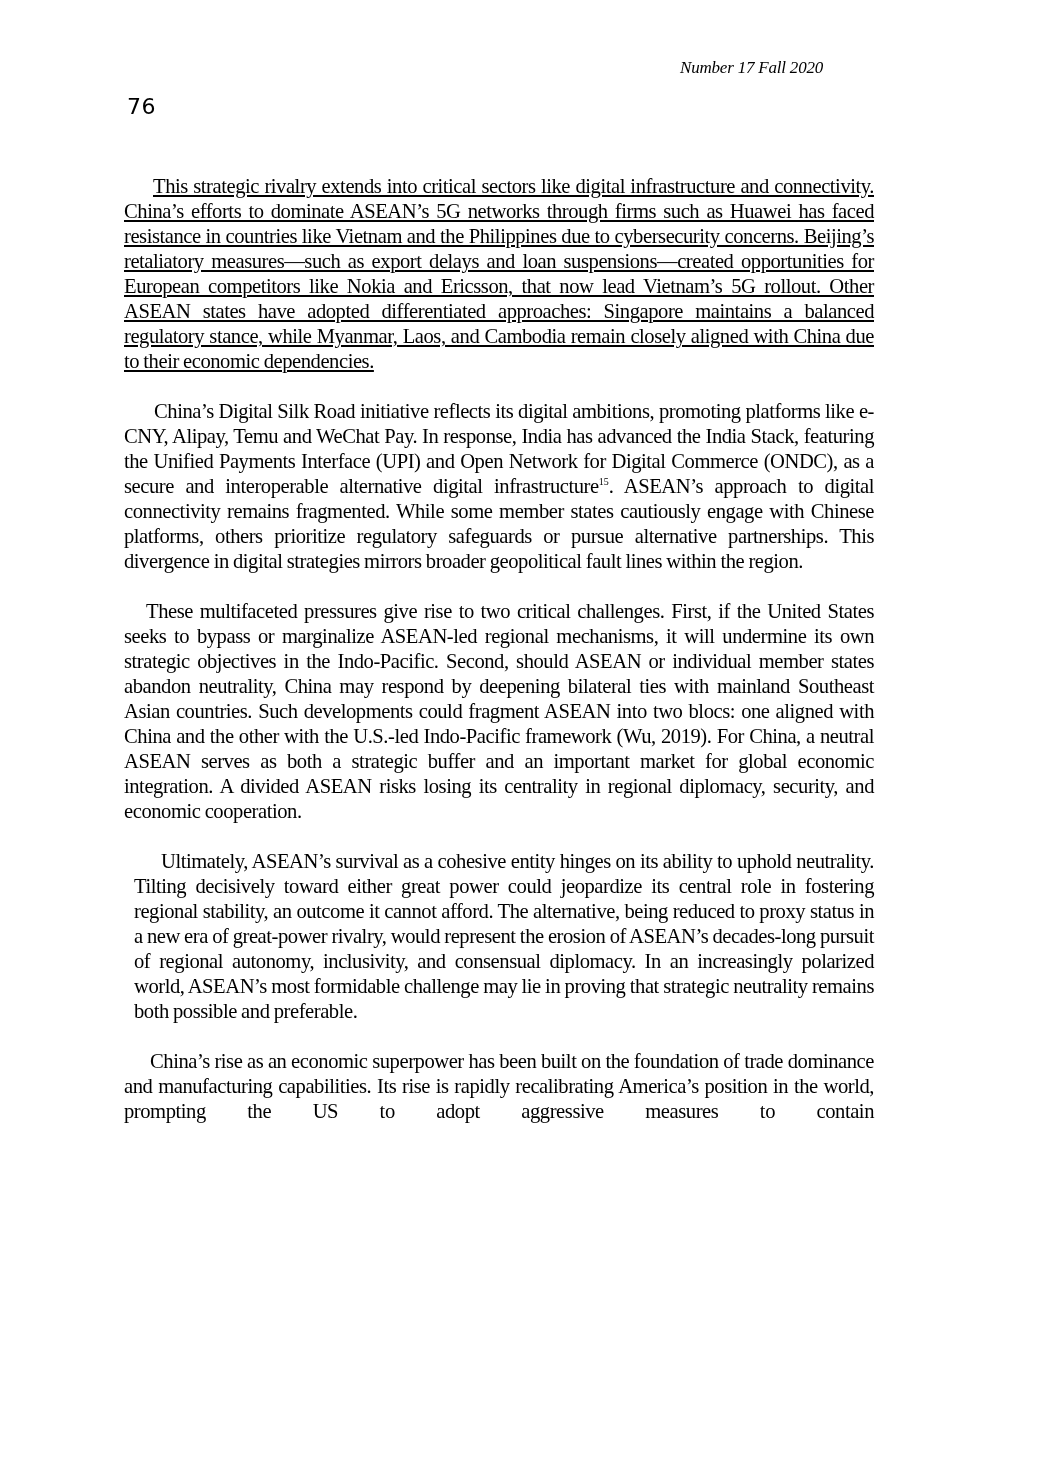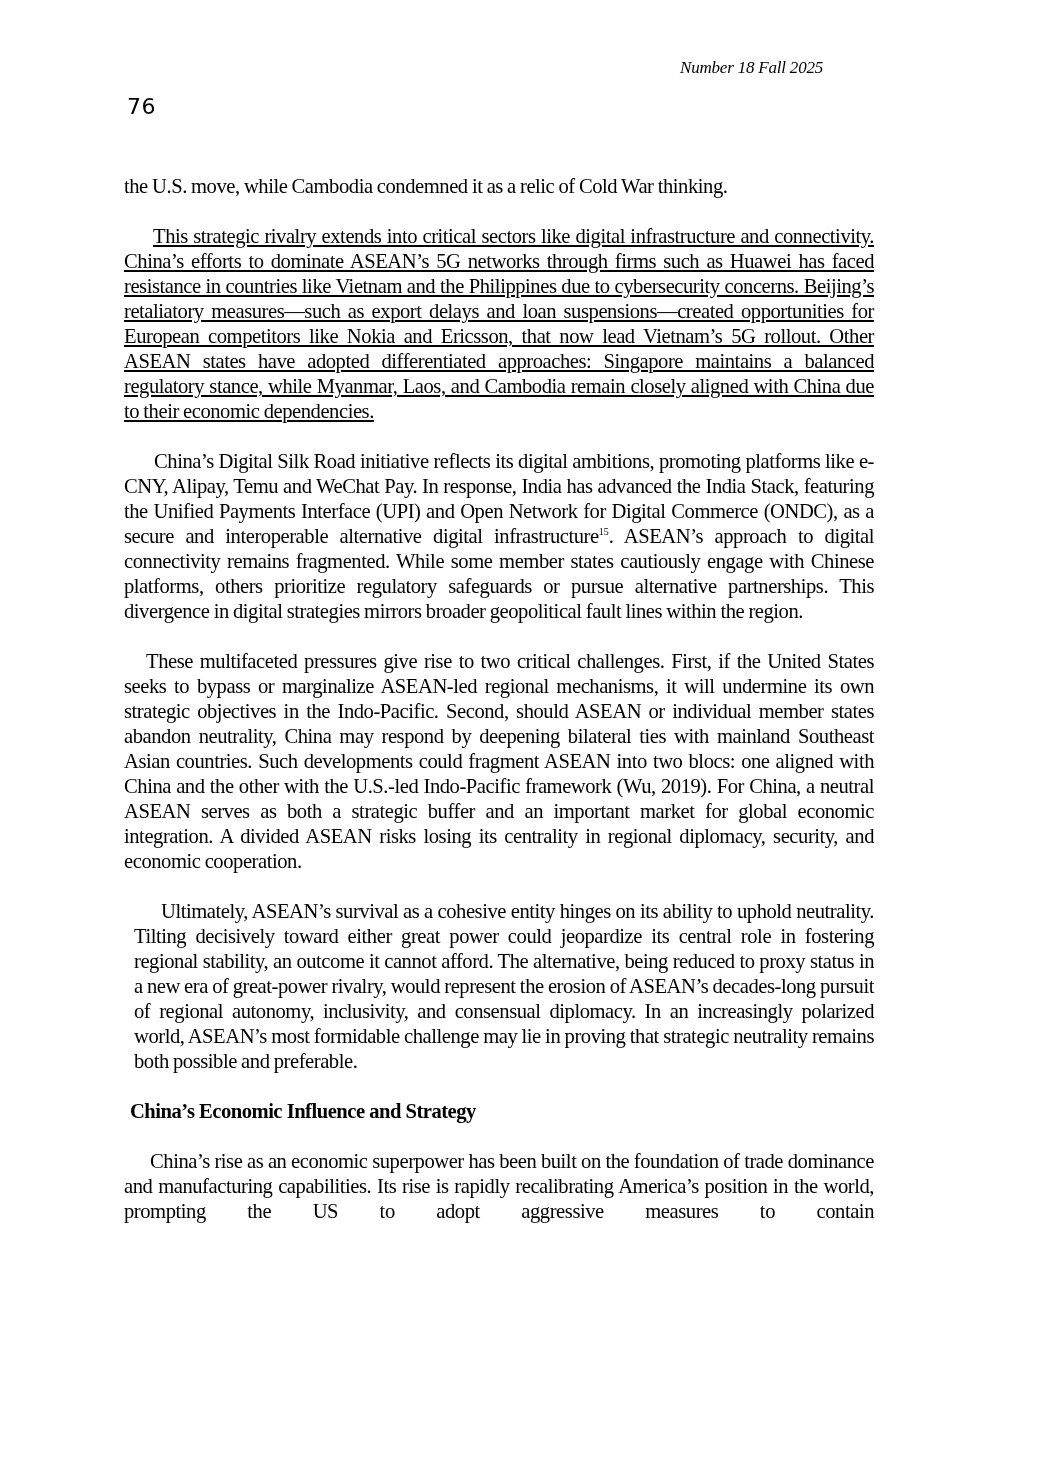--- a/index.html
+++ b/index.html
@@ -69,30 +69,28 @@
       margin: 0 0 25px 0;
       padding-left: 6px;
       font-weight: bold;
       font-size: 20.6px;
       letter-spacing: -0.5px;
     }
   </style>
 </head>
 <body>
 
-<div class="running-head">Number 18 Fall 2025</div>
+<div class="running-head">Number 17 Fall 2020</div>
 <div class="page-number">76</div>
 
 <div class="body-text">
-  <p class="para first">the U.S. move, while Cambodia condemned it as a relic of Cold War thinking.</p>
 
   <p class="para ind1">This strategic rivalry extends into critical sectors like digital infrastructure and connectivity. China’s efforts to dominate ASEAN’s 5G networks through firms such as Huawei has faced resistance in countries like Vietnam and the Philippines due to cybersecurity concerns. Beijing’s retaliatory measures—such as export delays and loan suspensions—created opportunities for European competitors like Nokia and Ericsson, that now lead Vietnam’s 5G rollout. Other ASEAN states have adopted differentiated approaches: Singapore maintains a balanced regulatory stance, while Myanmar, Laos, and Cambodia remain closely aligned with China due to their economic dependencies.</p>
 
   <p class="para ind2"><span>China’s Digital Silk Road initiative reflects its digital ambitions, promoting platforms like e-CNY, Alipay, Temu and WeChat Pay. In response, India has advanced the India Stack, featuring the Unified Payments Interface (UPI) and Open Network for Digital Commerce (ONDC), as a secure and interoperable alternative digital infrastructure</span><sup class="fn-ref">15</sup><span>. ASEAN’s approach to digital connectivity remains fragmented. While some member states cautiously engage with Chinese platforms, others prioritize regulatory safeguards or pursue alternative partnerships. This divergence in digital strategies mirrors broader geopolitical fault lines within the region.</span></p>
 
   <p class="para ind3">These multifaceted pressures give rise to two critical challenges. First, if the United States seeks to bypass or marginalize ASEAN-led regional mechanisms, it will undermine its own strategic objectives in the Indo-Pacific. Second, should ASEAN or individual member states abandon neutrality, China may respond by deepening bilateral ties with mainland Southeast Asian countries. Such developments could fragment ASEAN into two blocs: one aligned with China and the other with the U.S.-led Indo-Pacific framework (Wu, 2019). For China, a neutral ASEAN serves as both a strategic buffer and an important market for global economic integration. A divided ASEAN risks losing its centrality in regional diplomacy, security, and economic cooperation.</p>
 
   <p class="para ind4">Ultimately, ASEAN’s survival as a cohesive entity hinges on its ability to uphold neutrality. Tilting decisively toward either great power could jeopardize its central role in fostering regional stability, an outcome it cannot afford. The alternative, being reduced to proxy status in a new era of great-power rivalry, would represent the erosion of ASEAN’s decades-long pursuit of regional autonomy, inclusivity, and consensual diplomacy. In an increasingly polarized world, ASEAN’s most formidable challenge may lie in proving that strategic neutrality remains both possible and preferable.</p>
 
-  <h2 class="section-heading">China’s Economic Influence and Strategy</h2>
 
   <p class="para ind5 last">China’s rise as an economic superpower has been built on the foundation of trade dominance and manufacturing capabilities. Its rise is rapidly recalibrating America’s position in the world, prompting the US to adopt aggressive measures to contain</p>
 </div>
 
 </body></html>

